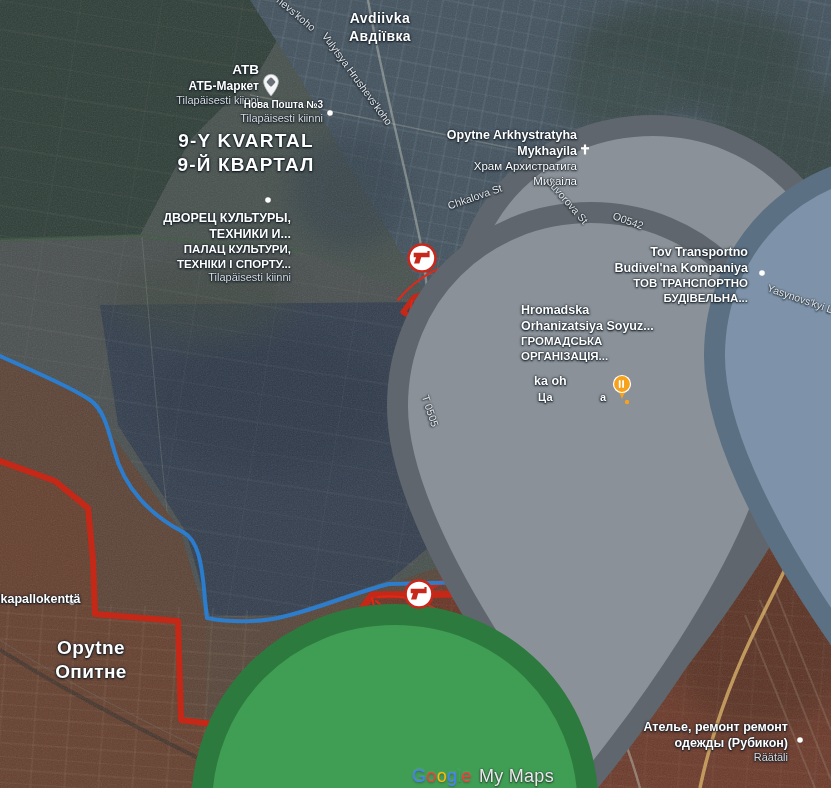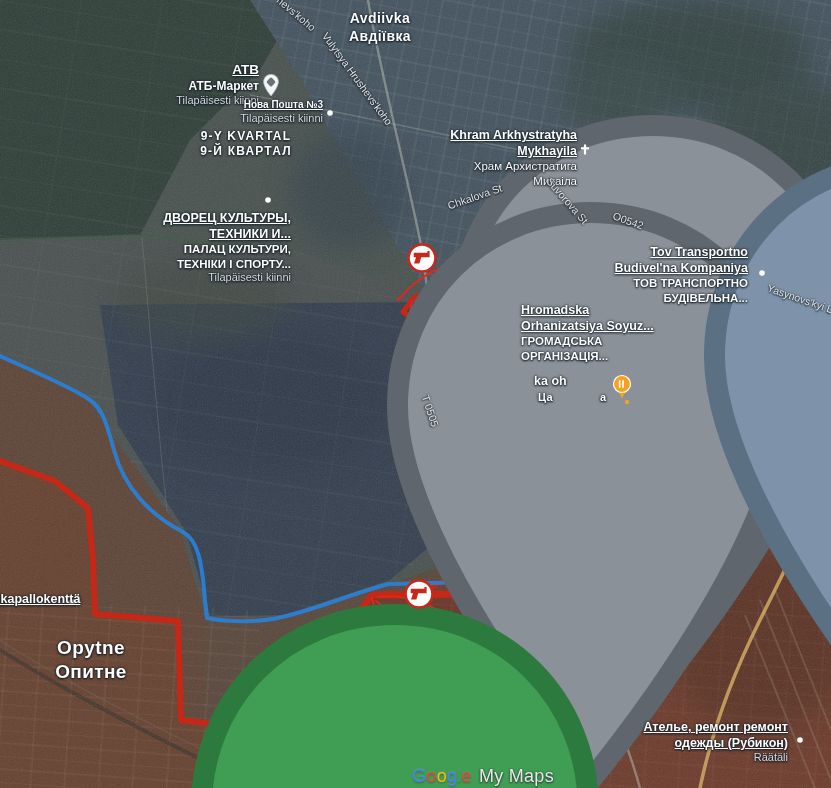--- a/index.html
+++ b/index.html
@@ -1,27 +1,27 @@
 <!DOCTYPE html>
 <html><head>
 <meta charset="utf-8">
 <style>
   html,body{margin:0;padding:0;background:#20262b;}
   #stage{position:relative;width:831px;height:788px;overflow:hidden;font-family:"Liberation Sans",sans-serif;background:#47514d;}
   #stage svg{position:absolute;left:0;top:0;}
   .lbl{position:absolute;color:#fff;white-space:nowrap;line-height:1.25;
        text-shadow:0 1px 2px rgba(12,22,32,.95),0 0 3px rgba(12,22,32,.9),0 0 1px rgba(12,22,32,.95);}
-  .poi .l1{font-size:12.5px;font-weight:bold;display:block;text-decoration:underline;}
+  .poi .l1{font-size:12.5px;font-weight:bold;display:block;}
   .poi .l2{font-size:12px;font-weight:bold;display:block;}
   .poi .l3{font-size:11.5px;font-weight:bold;display:block;}
   .poi .status{font-size:11px;font-weight:normal;color:#d9dee3;display:block;}
   .ra{text-align:right;}
   .town{font-size:14px;font-weight:bold;letter-spacing:.4px;text-align:center;transform:translateX(-50%);}
   .town .sub{display:block;}
-  .district{font-size:12px;font-weight:bold;letter-spacing:1.2px;text-align:center;transform:translateX(-50%);}
+  .district{font-size:19px;font-weight:bold;letter-spacing:1.2px;text-align:center;transform:translateX(-50%);}
   .district span{display:block;}
   .road{font-size:10.5px;color:#e3e7e9;font-weight:normal;transform:translate(-50%,-50%);
         text-shadow:0 1px 2px rgba(10,18,26,.95),0 0 2px rgba(10,18,26,.95);}
   .frag{font-size:12.5px;font-weight:bold;}
   #watermark{position:absolute;left:412px;top:766px;font-size:18px;font-weight:normal;letter-spacing:.3px;
              text-shadow:0 1px 2px rgba(40,40,40,.6),0 0 2px rgba(255,255,255,.35);}
   #watermark .suffix{color:#e7eaec;margin-left:7px;text-shadow:0 1px 2px rgba(30,30,30,.8),0 0 2px rgba(30,30,30,.7);}
 </style>
 </head>
 <body>
@@ -210,21 +210,21 @@
   <span class="status">Tilapäisesti kiinni</span>
 </div>
 <div class="lbl poi ra" style="right:540px;top:211px;">
   <span class="l1">ДВОРЕЦ КУЛЬТУРЫ,</span>
   <span class="l1">ТЕХНИКИ И...</span>
   <span class="l3">ПАЛАЦ КУЛЬТУРИ,</span>
   <span class="l3">ТЕХНІКИ І СПОРТУ...</span>
   <span class="status">Tilapäisesti kiinni</span>
 </div>
 <div class="lbl poi ra" style="right:254px;top:128px;">
-  <span class="l1">Khram Arkhystratyha</span>
+  <span class="l1">Opytne Arkhystratyha</span>
   <span class="l1">Mykhayila</span>
   <span class="l3" style="font-weight:normal;">Храм Архистратига</span>
   <span class="l3" style="font-weight:normal;">Михаіла</span>
 </div>
 <div class="lbl poi" style="left:521px;top:303px;">
   <span class="l1">Hromadska</span>
   <span class="l1">Orhanizatsiya Soyuz...</span>
   <span class="l3">ГРОМАДСЬКА</span>
   <span class="l3">ОРГАНІЗАЦІЯ...</span>
 </div>

